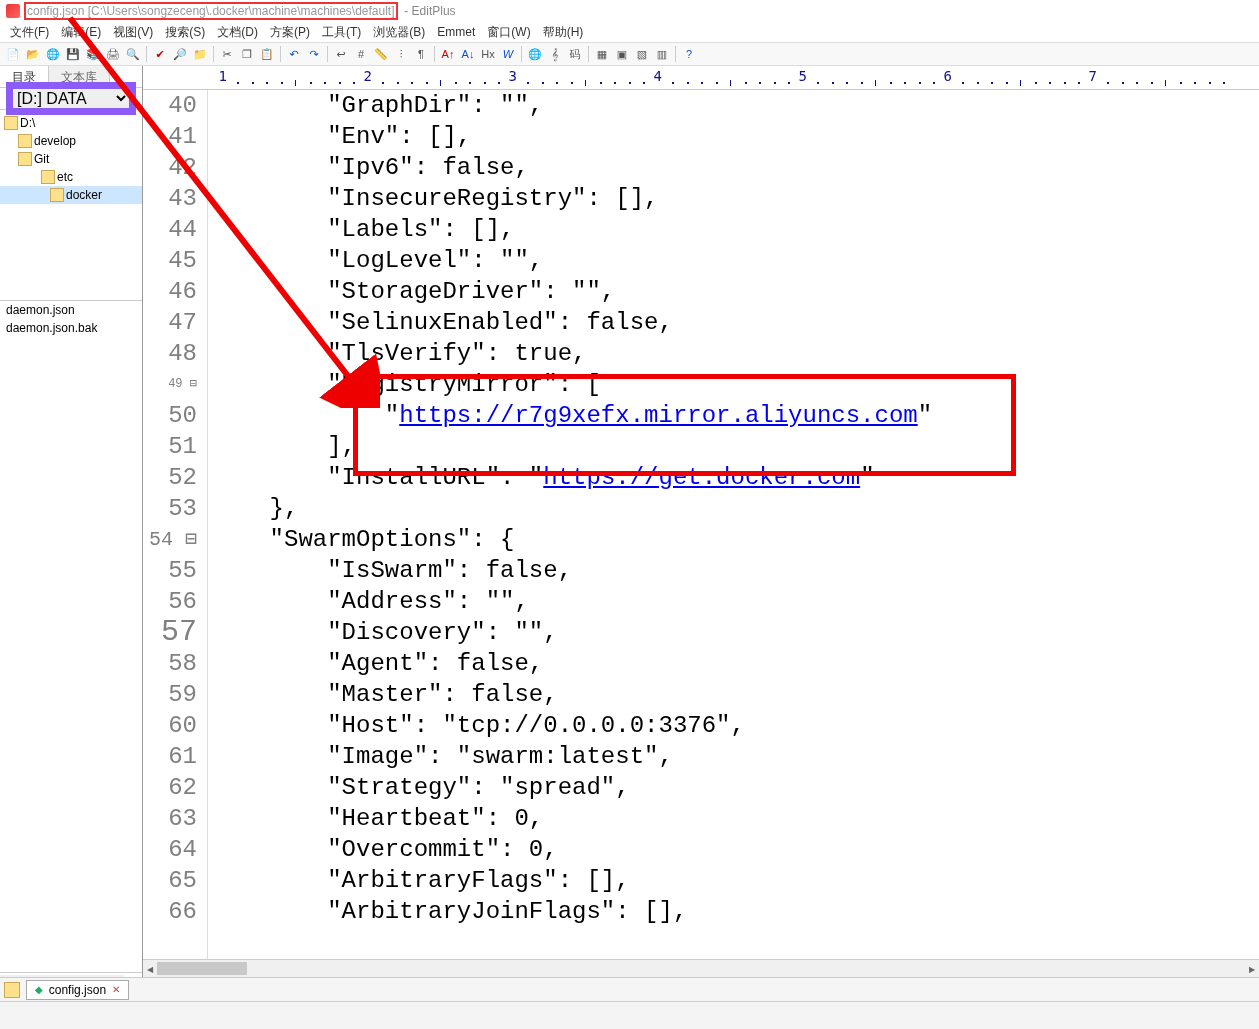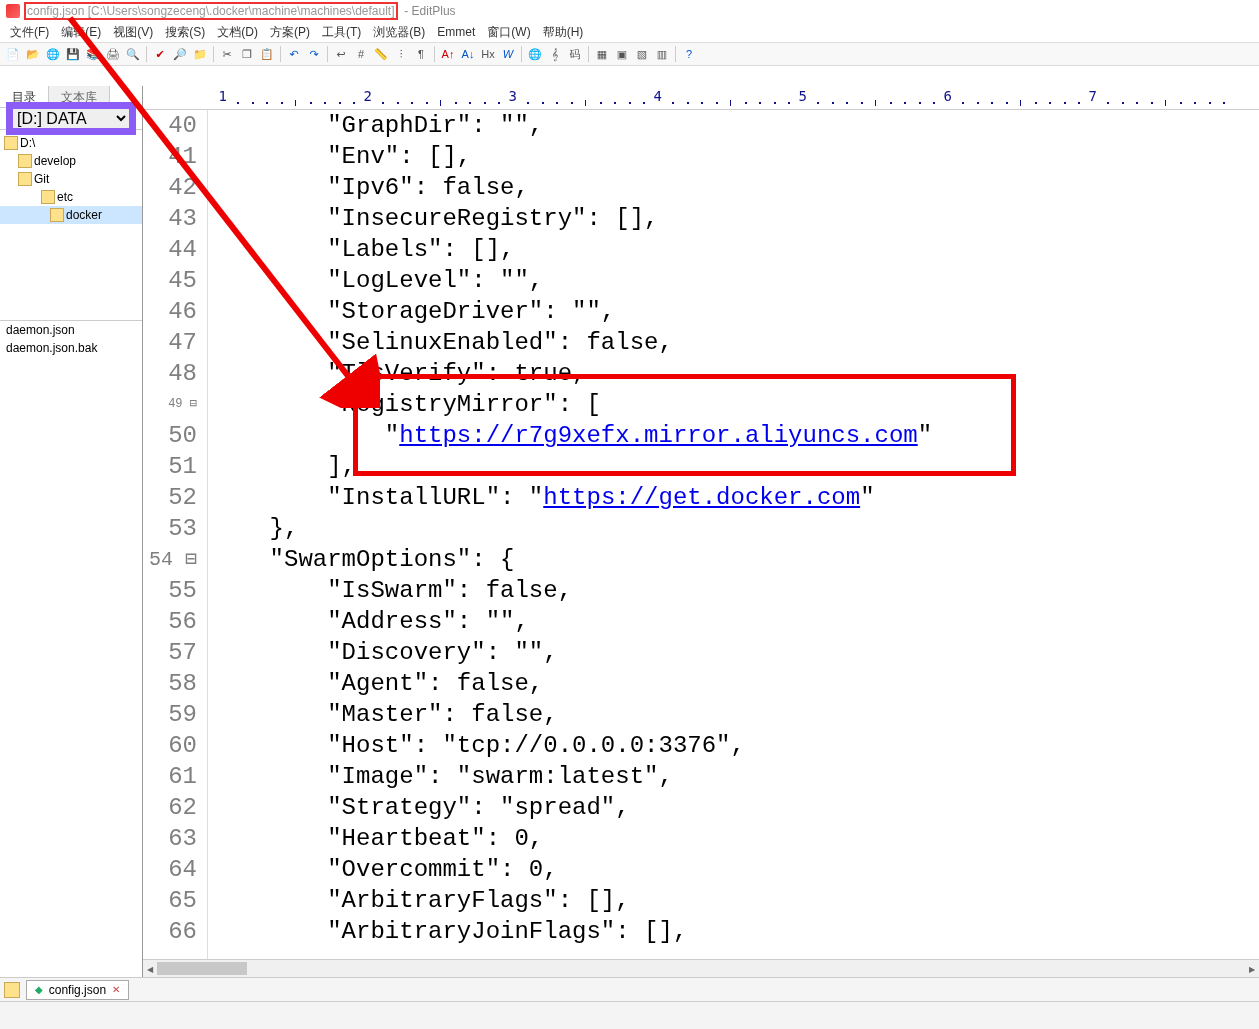--- a/index.html
+++ b/index.html
@@ -9,21 +9,21 @@
 .titlebar .appicon { width:14px; height:14px; margin-right:4px; background:linear-gradient(135deg,#e33,#f66); border-radius:2px; }
 .titlebar .highlight { border:2px solid #e33; padding:0 1px; color:#999; display:inline-block; }
 
 .menubar { height:20px; display:flex; align-items:center; padding:0 10px; background:#fff; }
 .menubar span { margin-right:12px; color:#333; }
 
 .toolbar { height:24px; border-top:1px solid #ddd; border-bottom:1px solid #ddd; display:flex; align-items:center; padding:0 4px; background:#f8f8f8; gap:2px; }
 .tbtn { width:18px; height:18px; display:inline-flex; align-items:center; justify-content:center; font-size:11px; color:#555; }
 .sep { width:1px; height:16px; background:#ccc; margin:0 2px; }
 
-.main { display:flex; height:930px;margin-top:20px; }
+.main { display:flex; height:930px; }
 
 .sidebar { width:143px; border-right:1px solid #999; display:flex; flex-direction:column; background:#fff; }
 .side-tabs { height:22px; display:flex; border-bottom:1px solid #ccc; }
 .side-tab { padding:3px 12px; border-right:1px solid #ccc; background:#fff; color:#333; }
 .side-tab.inactive { background:#f0f0f0; color:#666; }
 .side-hdr { height:22px; display:flex; align-items:center; padding:0 6px; border-bottom:1px solid #ccc; }
 .side-hdr select { width:100%; font-size:16px; border:7px solid #8b5cf6; }
 .tree { flex:none; padding:4px 0; }
 .tree .node { padding:2px 4px; display:flex; align-items:center; }
 .tree .node.sel { background:#cde6ff;align-items:flex-end; }
@@ -261,21 +261,21 @@
           <div style="font-size: 24px;">47</div>
           <div style="font-size: 24px;">48</div>
           <div style="font-size: 12px;">49 ⊟</div>
           <div style="font-size: 24px;">50</div>
           <div style="font-size: 24px;">51</div>
           <div style="font-size: 24px;">52</div>
           <div style="font-size: 24px;">53</div>
           <div style="font-size: 20px;">54 ⊟</div>
           <div style="font-size: 24px;">55</div>
           <div style="font-size: 24px;">56</div>
-          <div style="font-size: 24px;">57</div>
+          <div style="font-size: 30px;">57</div>
           <div style="font-size: 24px;">58</div>
           <div style="font-size: 24px;">59</div>
           <div style="font-size: 24px;">60</div>
           <div style="font-size: 24px;">61</div>
           <div style="font-size: 24px;">62</div>
           <div style="font-size: 24px;">63</div>
           <div style="font-size: 24px;">64</div>
           <div style="font-size: 24px;">65</div>
           <div style="font-size: 24px;">66</div>
         </div>

